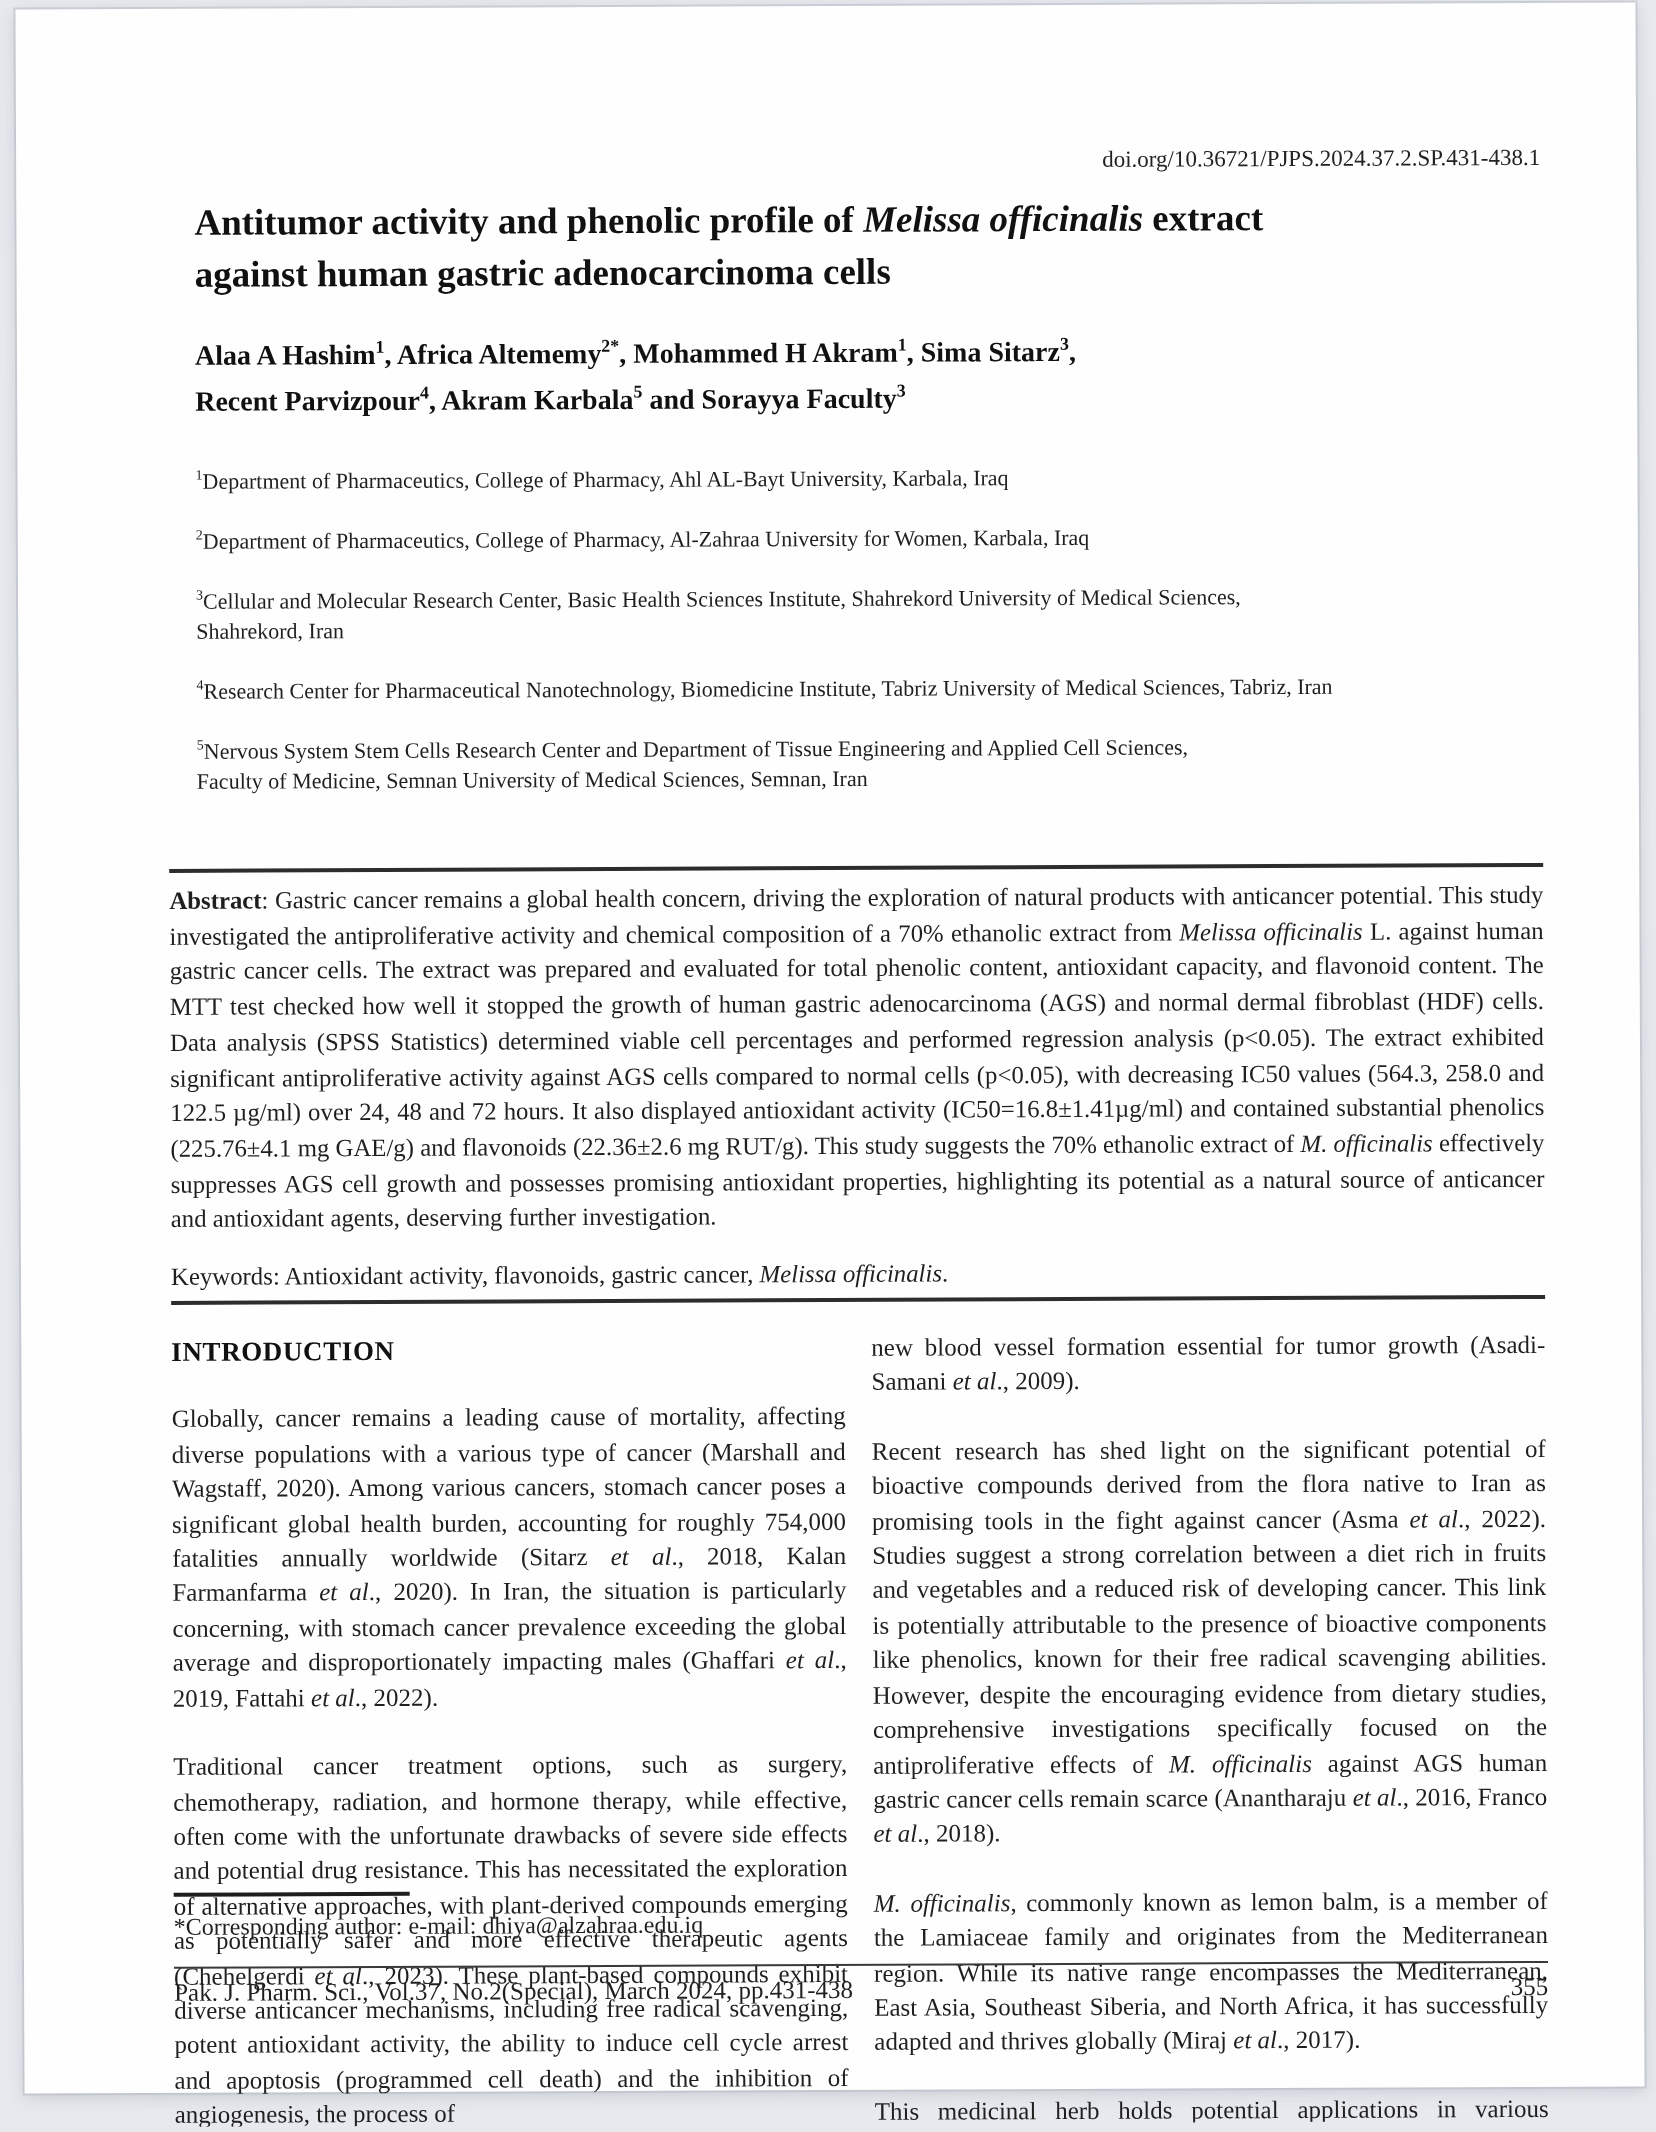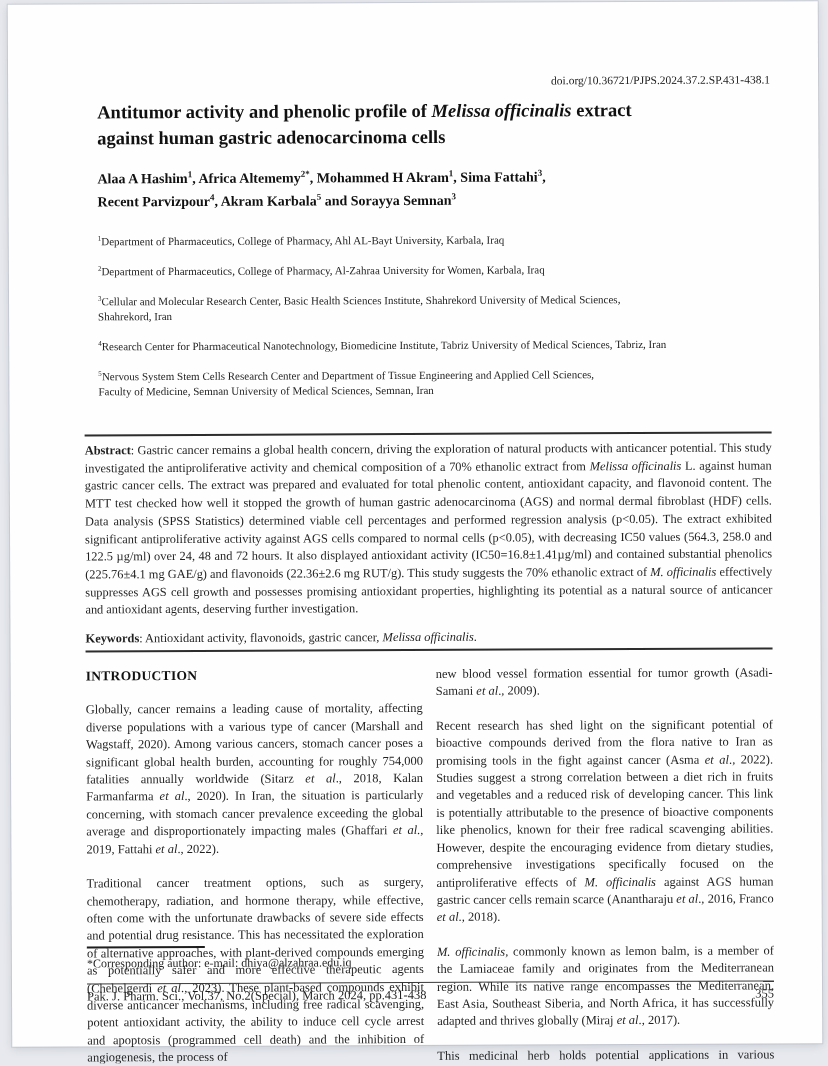--- a/index.html
+++ b/index.html
@@ -118,40 +118,40 @@
 <div class="sheet">
   <div class="content">
 
     <div class="doi">doi.org/10.36721/PJPS.2024.37.2.SP.431-438.1</div>
 
     <div class="header-block">
       <div class="title"><span>Antitumor activity and phenolic profile of </span><span style="font-style: italic;">Melissa officinalis</span><span> extract
 against human gastric adenocarcinoma cells</span></div>
 
       <div class="authors">
-        <div><span>Alaa A Hashim</span><sup>1</sup><span>, Africa Altememy</span><sup>2*</sup><span>, Mohammed H Akram</span><sup>1</sup><span>, Sima Fattahi</span><sup>3</sup><span>,</span></div>
-        <div><span>Recent Parvizpour</span><sup>4</sup><span>, Akram Karbala</span><sup>5</sup><span> and Sorayya Semnan</span><sup>3</sup></div>
+        <div><span>Alaa A Hashim</span><sup>1</sup><span>, Africa Altememy</span><sup>2*</sup><span>, Mohammed H Akram</span><sup>1</sup><span>, Sima Sitarz</span><sup>3</sup><span>,</span></div>
+        <div><span>Recent Parvizpour</span><sup>4</sup><span>, Akram Karbala</span><sup>5</sup><span> and Sorayya Faculty</span><sup>3</sup></div>
       </div>
 
       <div class="affiliations">
         <div><sup>1</sup><span>Department of Pharmaceutics, College of Pharmacy, Ahl AL-Bayt University, Karbala, Iraq</span></div>
         <div><sup>2</sup><span>Department of Pharmaceutics, College of Pharmacy, Al-Zahraa University for Women, Karbala, Iraq</span></div>
         <div><sup>3</sup><span>Cellular and Molecular Research Center, Basic Health Sciences Institute, Shahrekord University of Medical Sciences,
 Shahrekord, Iran</span></div>
         <div><sup>4</sup><span>Research Center for Pharmaceutical Nanotechnology, Biomedicine Institute, Tabriz University of Medical Sciences, Tabriz, Iran</span></div>
         <div><sup>5</sup><span>Nervous System Stem Cells Research Center and Department of Tissue Engineering and Applied Cell Sciences,
 Faculty of Medicine, Semnan University of Medical Sciences, Semnan, Iran</span></div>
       </div>
     </div>
 
     <hr class="rule abs-rule">
 
     <div class="abstract"><span style="font-weight: bold;">Abstract</span><span>: Gastric cancer remains a global health concern, driving the exploration of natural products with anticancer potential. This study investigated the antiproliferative activity and chemical composition of a 70% ethanolic extract from </span><span style="font-style: italic;">Melissa officinalis</span><span> L. against human gastric cancer cells. The extract was prepared and evaluated for total phenolic content, antioxidant capacity, and flavonoid content. The MTT test checked how well it stopped the growth of human gastric adenocarcinoma (AGS) and normal dermal fibroblast (HDF) cells. Data analysis (SPSS Statistics) determined viable cell percentages and performed regression analysis (p&lt;0.05). The extract exhibited significant antiproliferative activity against AGS cells compared to normal cells (p&lt;0.05), with decreasing IC50 values (564.3, 258.0 and 122.5 µg/ml) over 24, 48 and 72 hours. It also displayed antioxidant activity (IC50=16.8±1.41µg/ml) and contained substantial phenolics (225.76±4.1 mg GAE/g) and flavonoids (22.36±2.6 mg RUT/g). This study suggests the 70% ethanolic extract of </span><span style="font-style: italic;">M. officinalis</span><span> effectively suppresses AGS cell growth and possesses promising antioxidant properties, highlighting its potential as a natural source of anticancer and antioxidant agents, deserving further investigation.</span></div>
 
-    <div class="keywords"><span style="font-weight: bold;">Keywords</span><span>: Antioxidant activity, flavonoids, gastric cancer, </span><span style="font-style: italic;">Melissa officinalis</span><span>.</span></div>
+    <div class="keywords"><span style="font-weight: normal;">Keywords</span><span>: Antioxidant activity, flavonoids, gastric cancer, </span><span style="font-style: italic;">Melissa officinalis</span><span>.</span></div>
 
     <hr class="rule kw-rule">
 
     <div class="columns">
       <div class="col">
         <h2 class="intro-heading">INTRODUCTION</h2>
         <p><span>Globally, cancer remains a leading cause of mortality, affecting diverse populations with a various type of cancer (Marshall and Wagstaff, 2020). Among various cancers, stomach cancer poses a significant global health burden, accounting for roughly 754,000 fatalities annually worldwide (Sitarz </span><span style="font-style: italic;">et al</span><span>., 2018, Kalan Farmanfarma </span><span style="font-style: italic;">et al</span><span>., 2020). In Iran, the situation is particularly concerning, with stomach cancer prevalence exceeding the global average and disproportionately impacting males (Ghaffari </span><span style="font-style: italic;">et al</span><span>., 2019, Fattahi </span><span style="font-style: italic;">et al</span><span>., 2022).</span></p>
         <p><span>Traditional cancer treatment options, such as surgery, chemotherapy, radiation, and hormone therapy, while effective, often come with the unfortunate drawbacks of severe side effects and potential drug resistance. This has necessitated the exploration of alternative approaches, with plant-derived compounds emerging as potentially safer and more effective therapeutic agents (Chehelgerdi </span><span style="font-style: italic;">et al</span><span>., 2023). These plant-based compounds exhibit diverse anticancer mechanisms, including free radical scavenging, potent antioxidant activity, the ability to induce cell cycle arrest and apoptosis (programmed cell death) and the inhibition of angiogenesis, the process of</span></p>
       </div>
       <div class="col">

